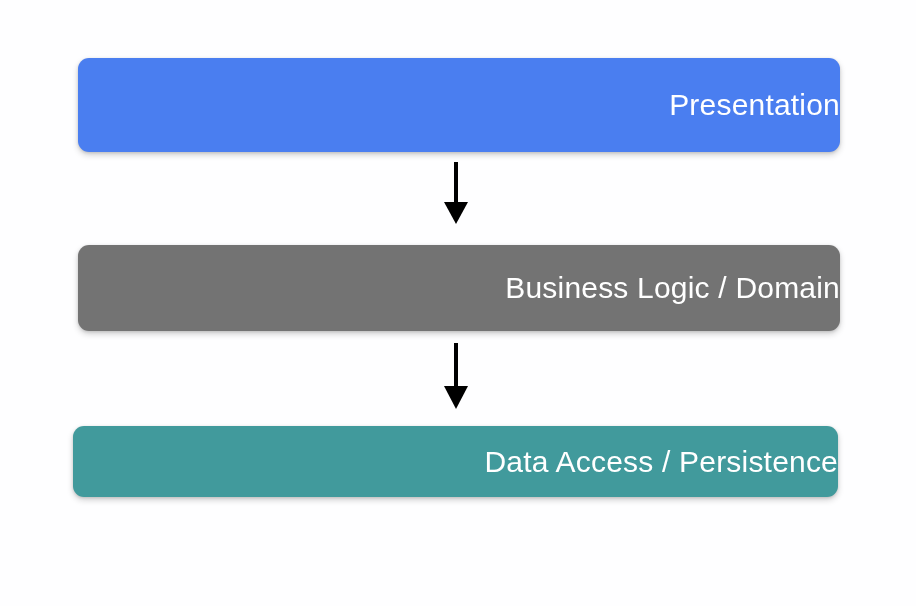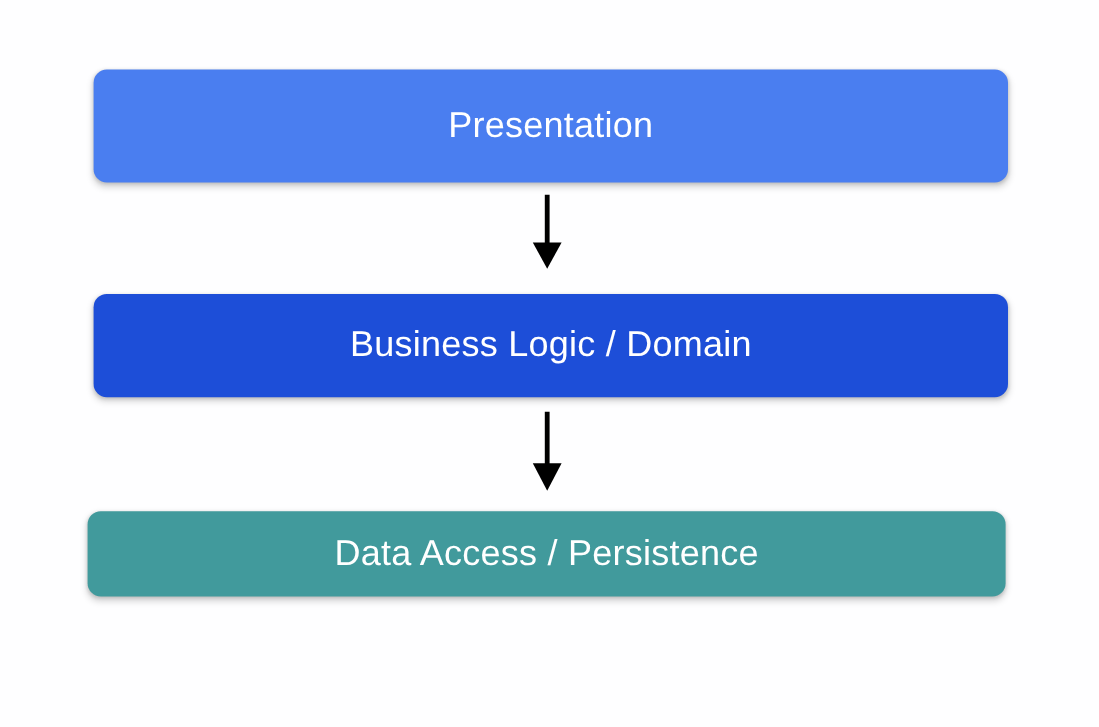--- a/index.html
+++ b/index.html
@@ -16,21 +16,21 @@
   #canvas {
     position: relative;
     width: 916px;
     height: 606px;
   }
   .layer-box {
     position: absolute;
     border-radius: 11px;
     display: flex;
     align-items: center;
-    justify-content: center;
+    justify-content: flex-end;
     box-shadow: 0 3px 6px rgba(0,0,0,0.18), 0 1px 3px rgba(0,0,0,0.12);
     box-sizing: border-box;
   }
   .layer-label {
     color: #ffffff;
     font-size: 30px;
     font-weight: 400;
     letter-spacing: 0.2px;
     line-height: 1;
     text-align: center;
@@ -79,21 +79,21 @@
 
   <div class="layer-box" id="box-presentation" style="background:#4a7ef0;">
     <span class="layer-label">Presentation</span>
   </div>
 
   <svg class="flow-arrow" id="arrow-1" viewBox="0 0 38 64">
     <line x1="19" y1="0" x2="19" y2="44" stroke="#000000" stroke-width="4"></line>
     <polygon points="19,62 7,40 31,40" fill="#000000"></polygon>
   </svg>
 
-  <div class="layer-box" id="box-business" style="background:#1d4ed8;">
+  <div class="layer-box" id="box-business" style="background:#737373;">
     <span class="layer-label">Business Logic / Domain</span>
   </div>
 
   <svg class="flow-arrow" id="arrow-2" viewBox="0 0 38 68">
     <line x1="19" y1="0" x2="19" y2="46" stroke="#000000" stroke-width="4"></line>
     <polygon points="19,66 7,43 31,43" fill="#000000"></polygon>
   </svg>
 
   <div class="layer-box" id="box-data" style="background:#419a9c;">
     <span class="layer-label">Data Access / Persistence</span>

